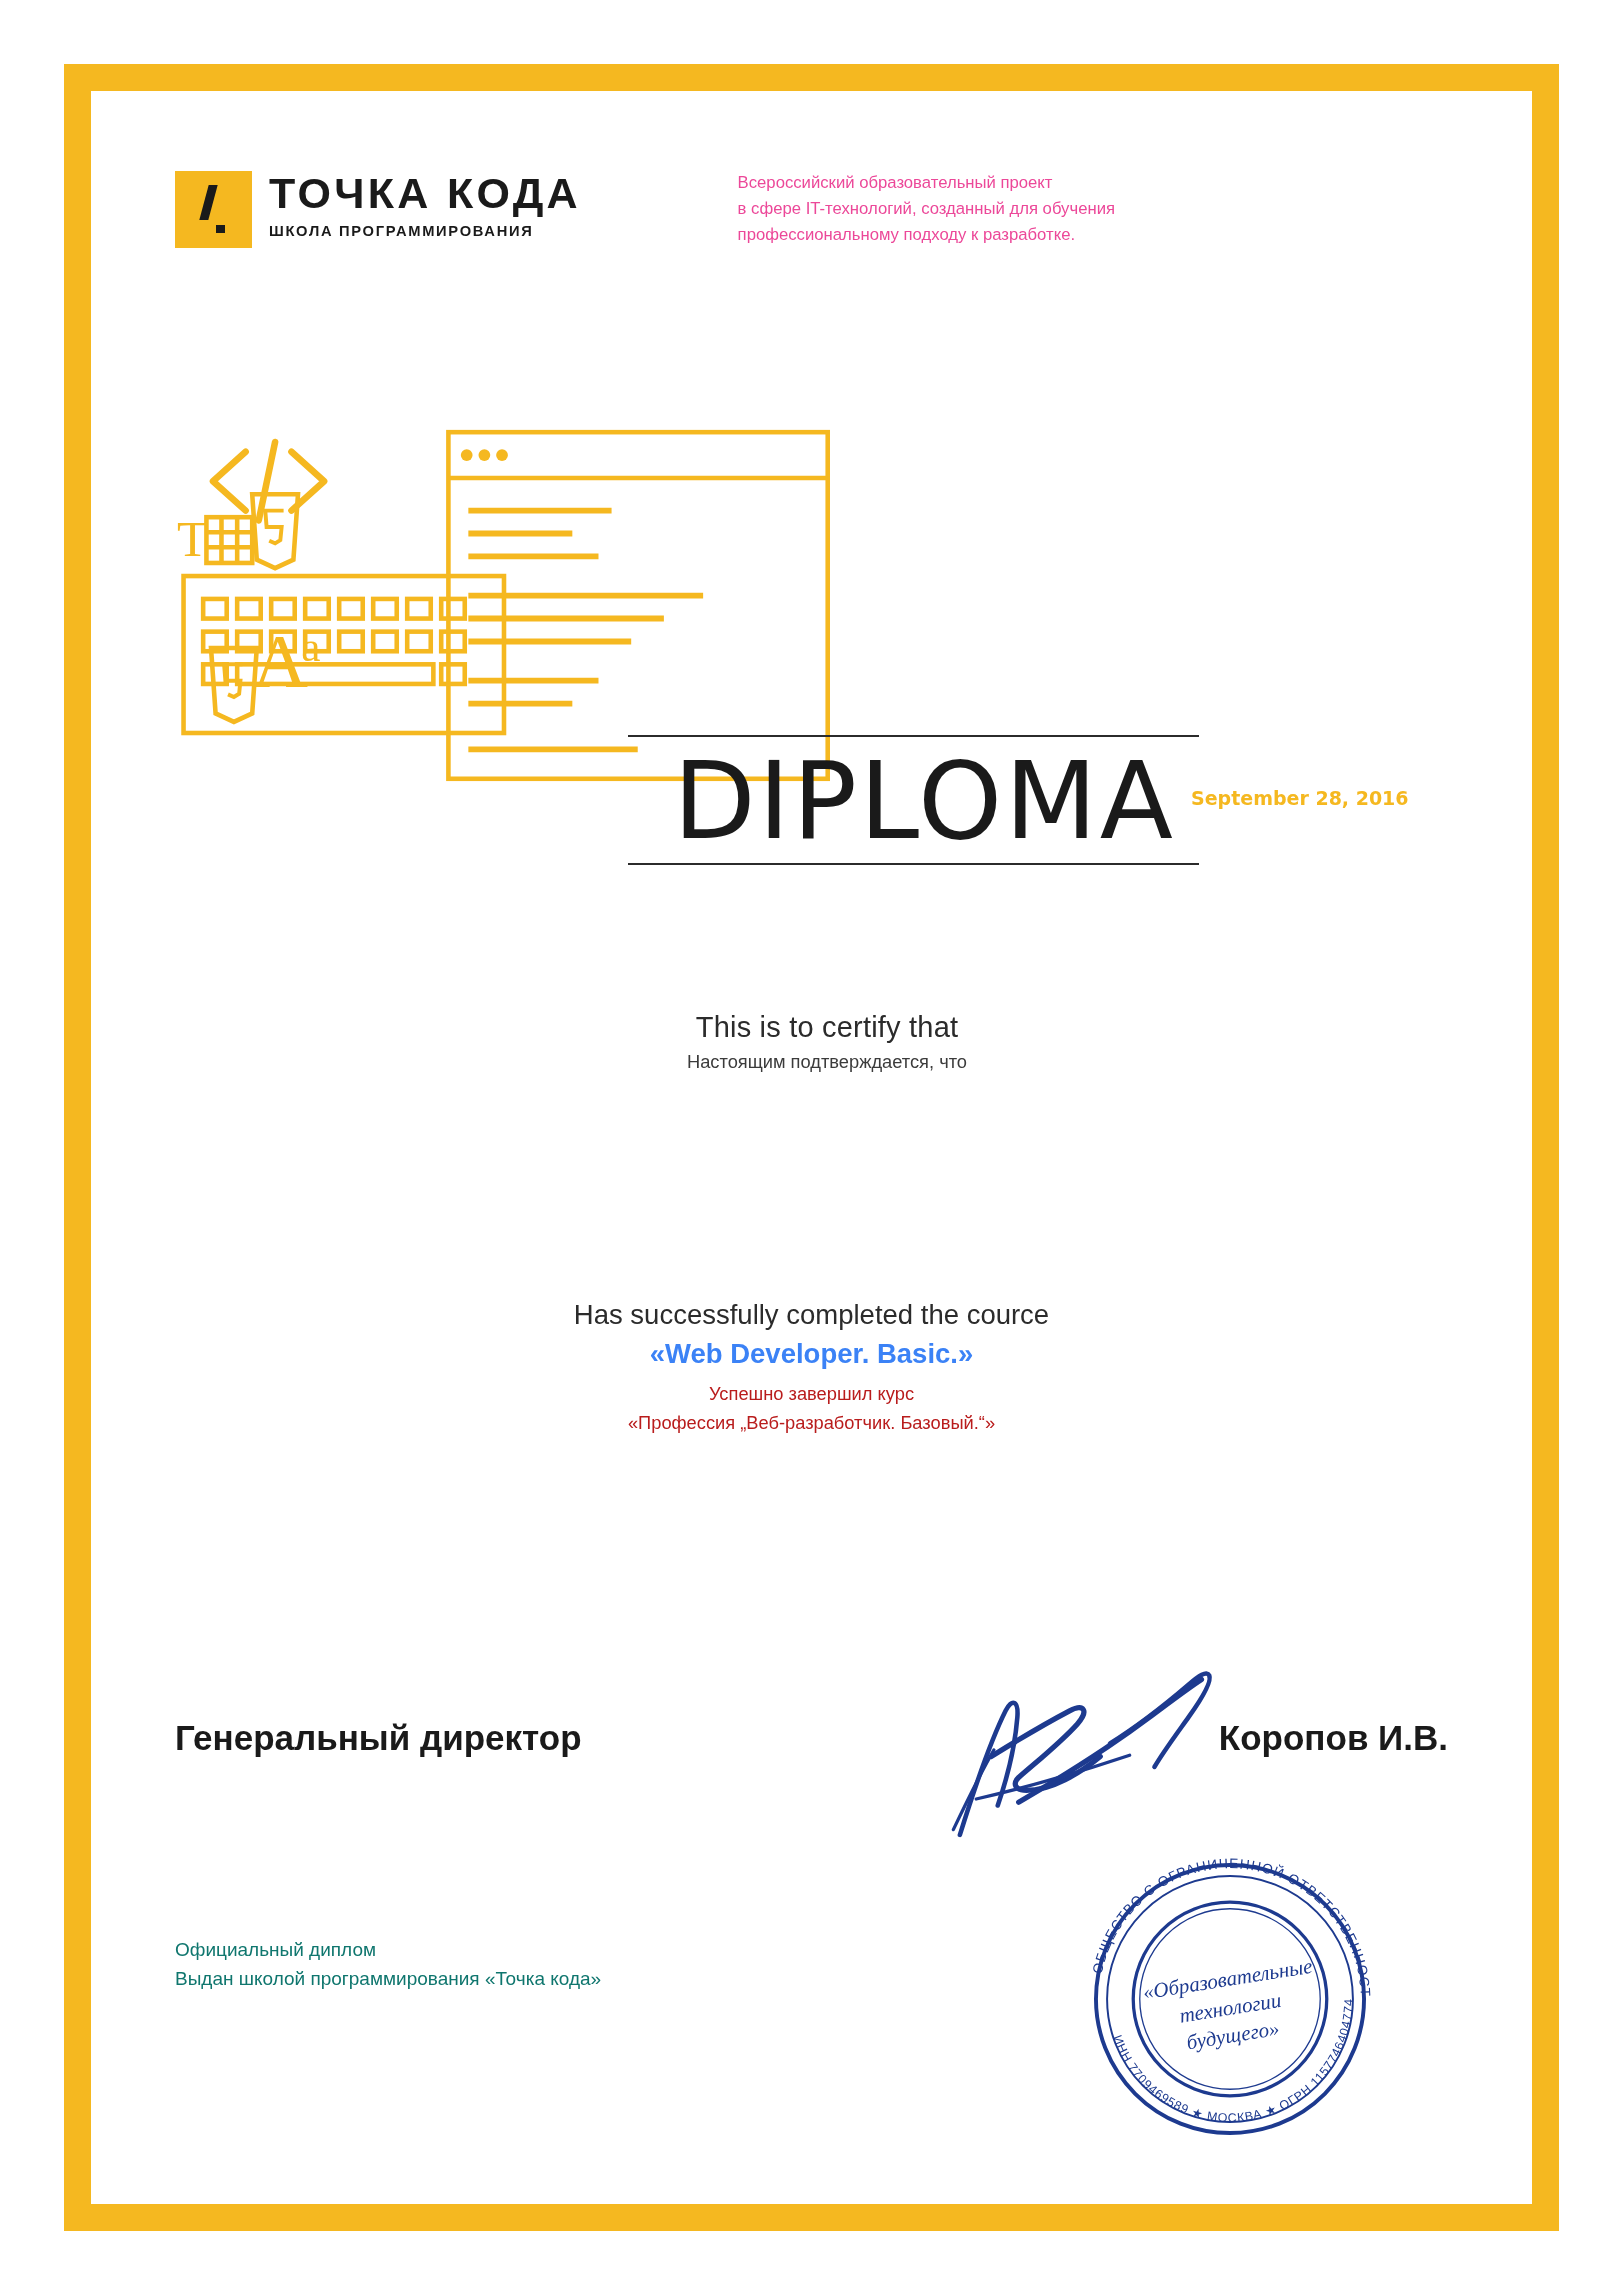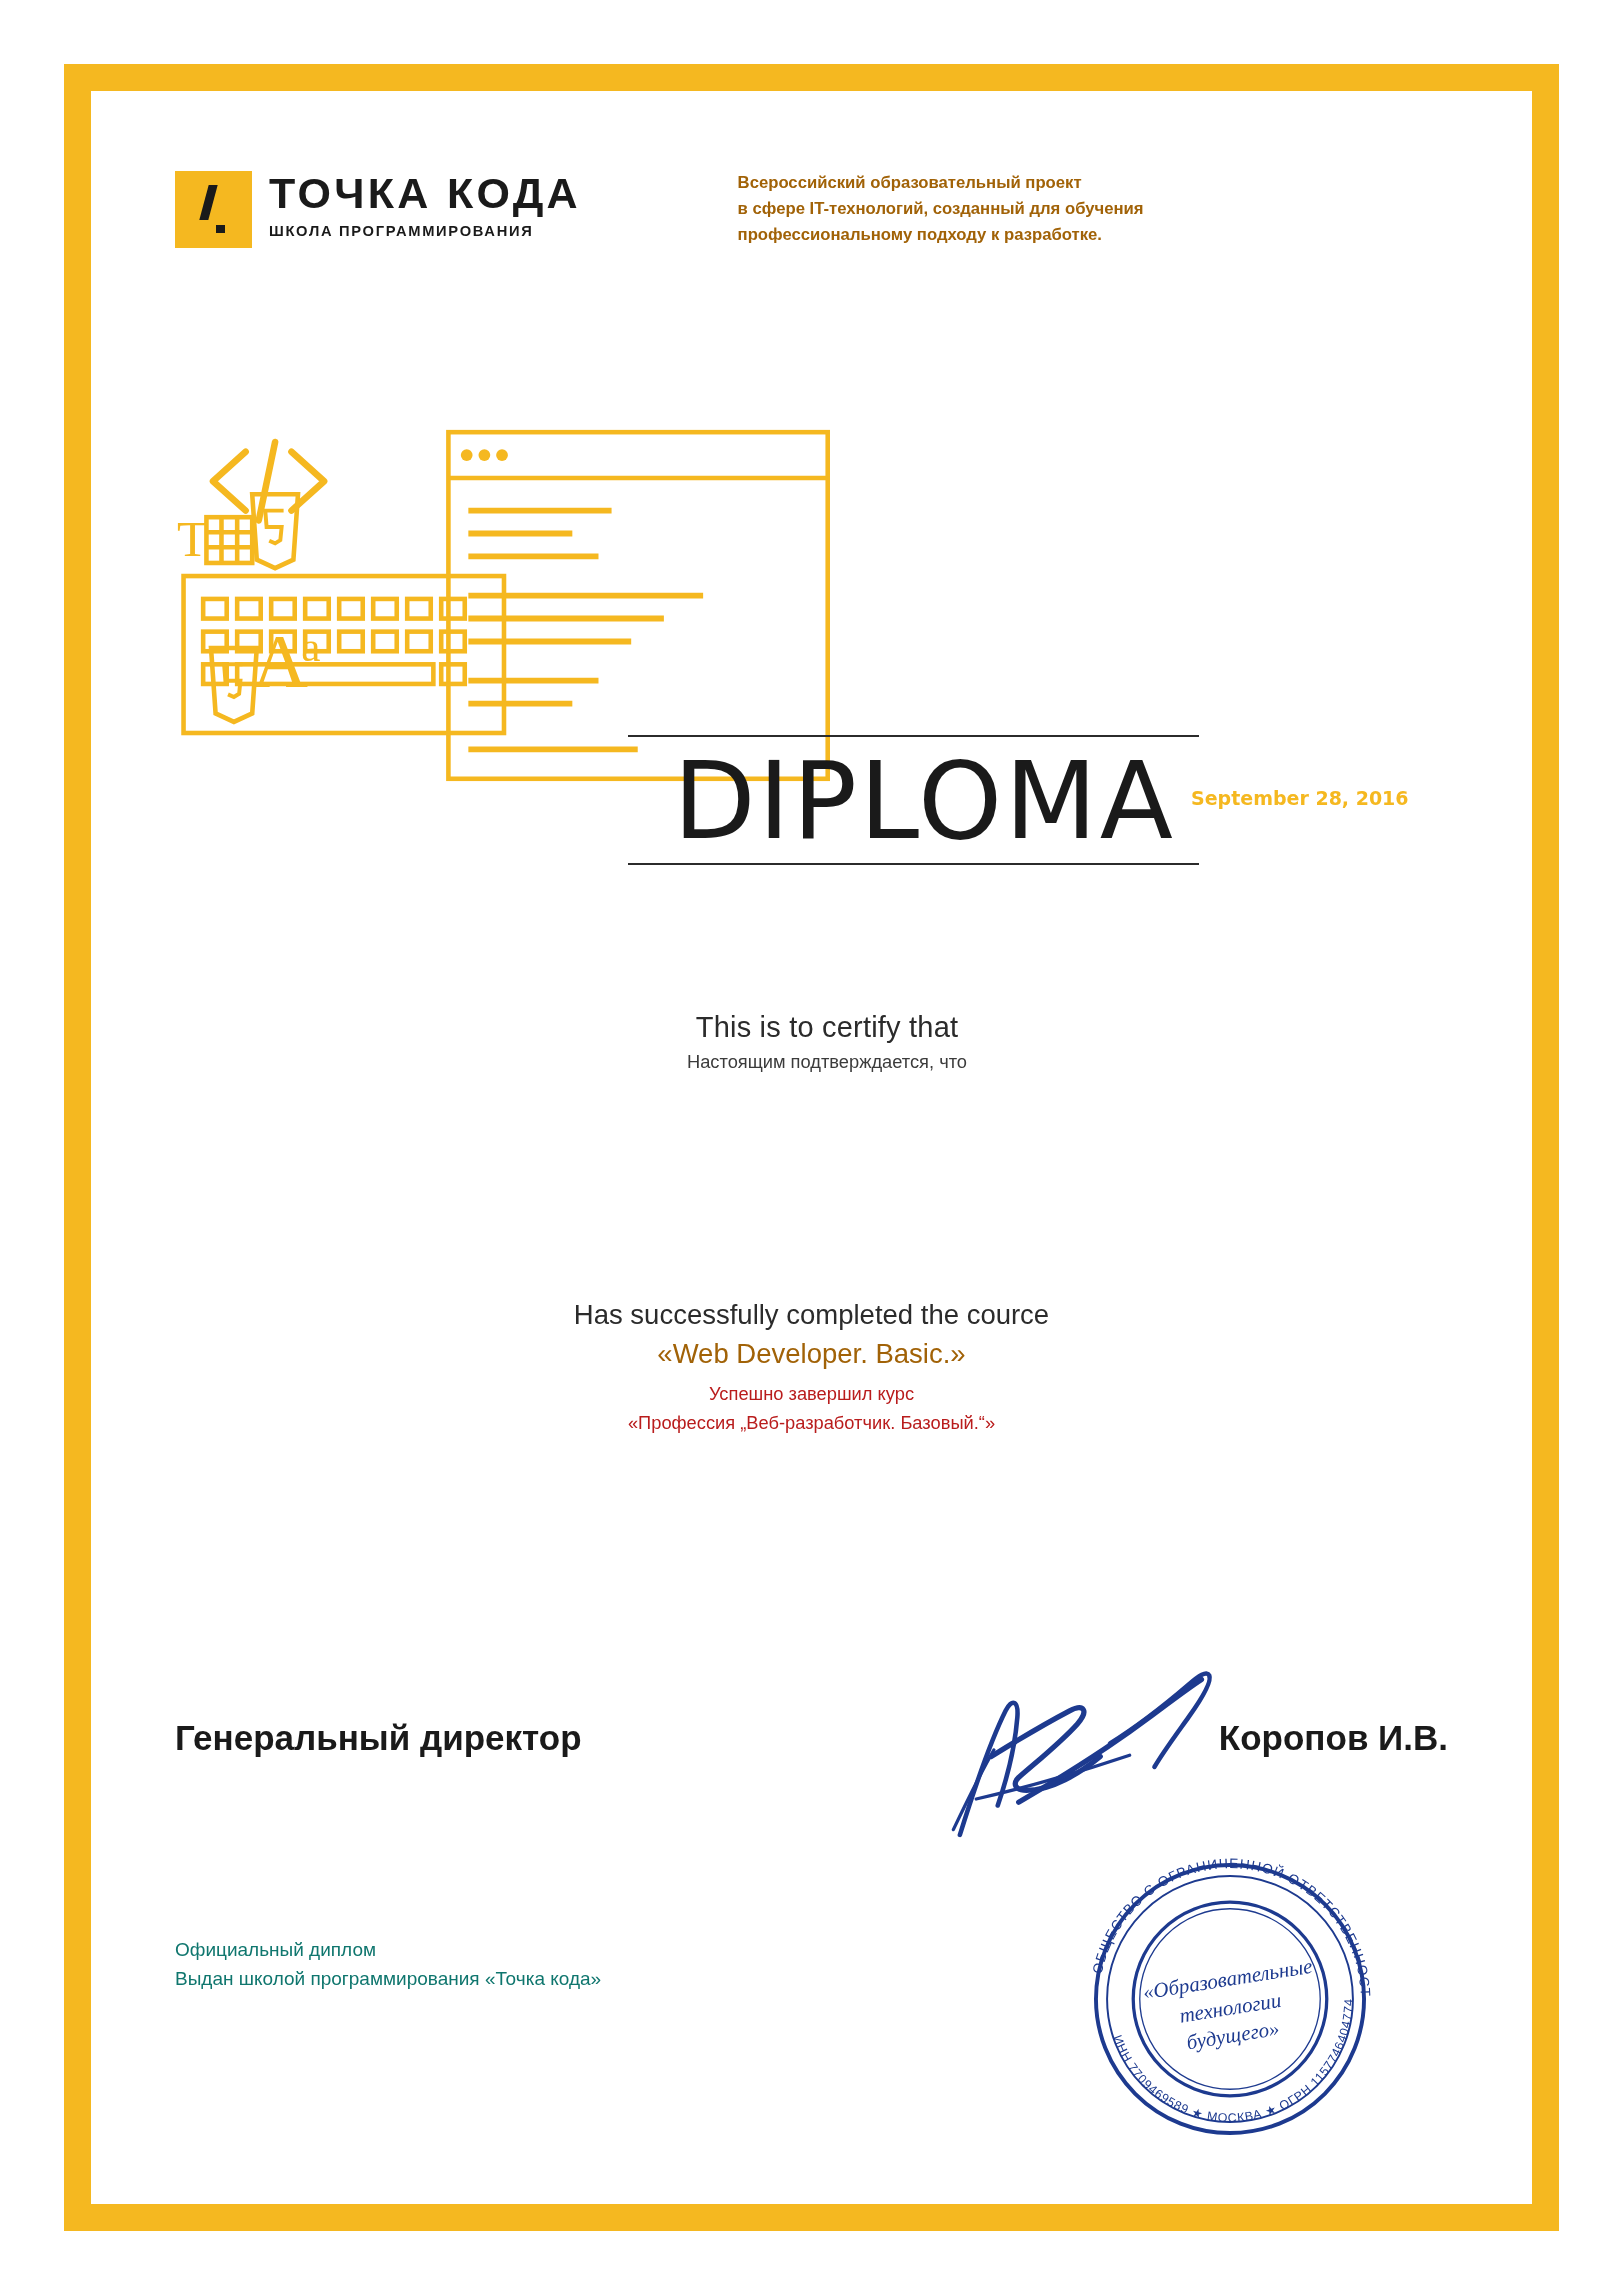--- a/index.html
+++ b/index.html
@@ -98,23 +98,22 @@
     font-weight: bold;
     letter-spacing: 1.7px;
     color: #1a1a1a;
     white-space: nowrap;
   }
   .header-desc {
     margin-left: 19.6px;
     padding-top: 5.2px;
     font-size: 16.7px;
     line-height: 1.55;
-    color: #a16207;
+    color: #ec4899;
     max-width: 615px;
-    font-weight: bold;
   }
   .header-desc div { white-space: nowrap; }
 
   
   .illustration {
     position: absolute;
     left: 177px;
     top: 406px;
     width: 739px;
     height: 654px;
@@ -169,22 +168,22 @@
     font-size: 18.3px;
     color: #3b3b3b;
     margin-top: 6.5px;
   }
   .course-en {
     font-size: 27.5px;
     color: #2b2b2b;
   }
   .course-en-b {
     font-size: 27.5px;
-    font-weight: normal;
-    color: #a16207;
+    font-weight: bold;
+    color: #3b82f6;
     margin-top: 6.5px;
   }
   .course-ru {
     font-size: 18.3px;
     color: #b91c1c;
     margin-top: 11.8px;
     line-height: 1.45;
   }
 
   

